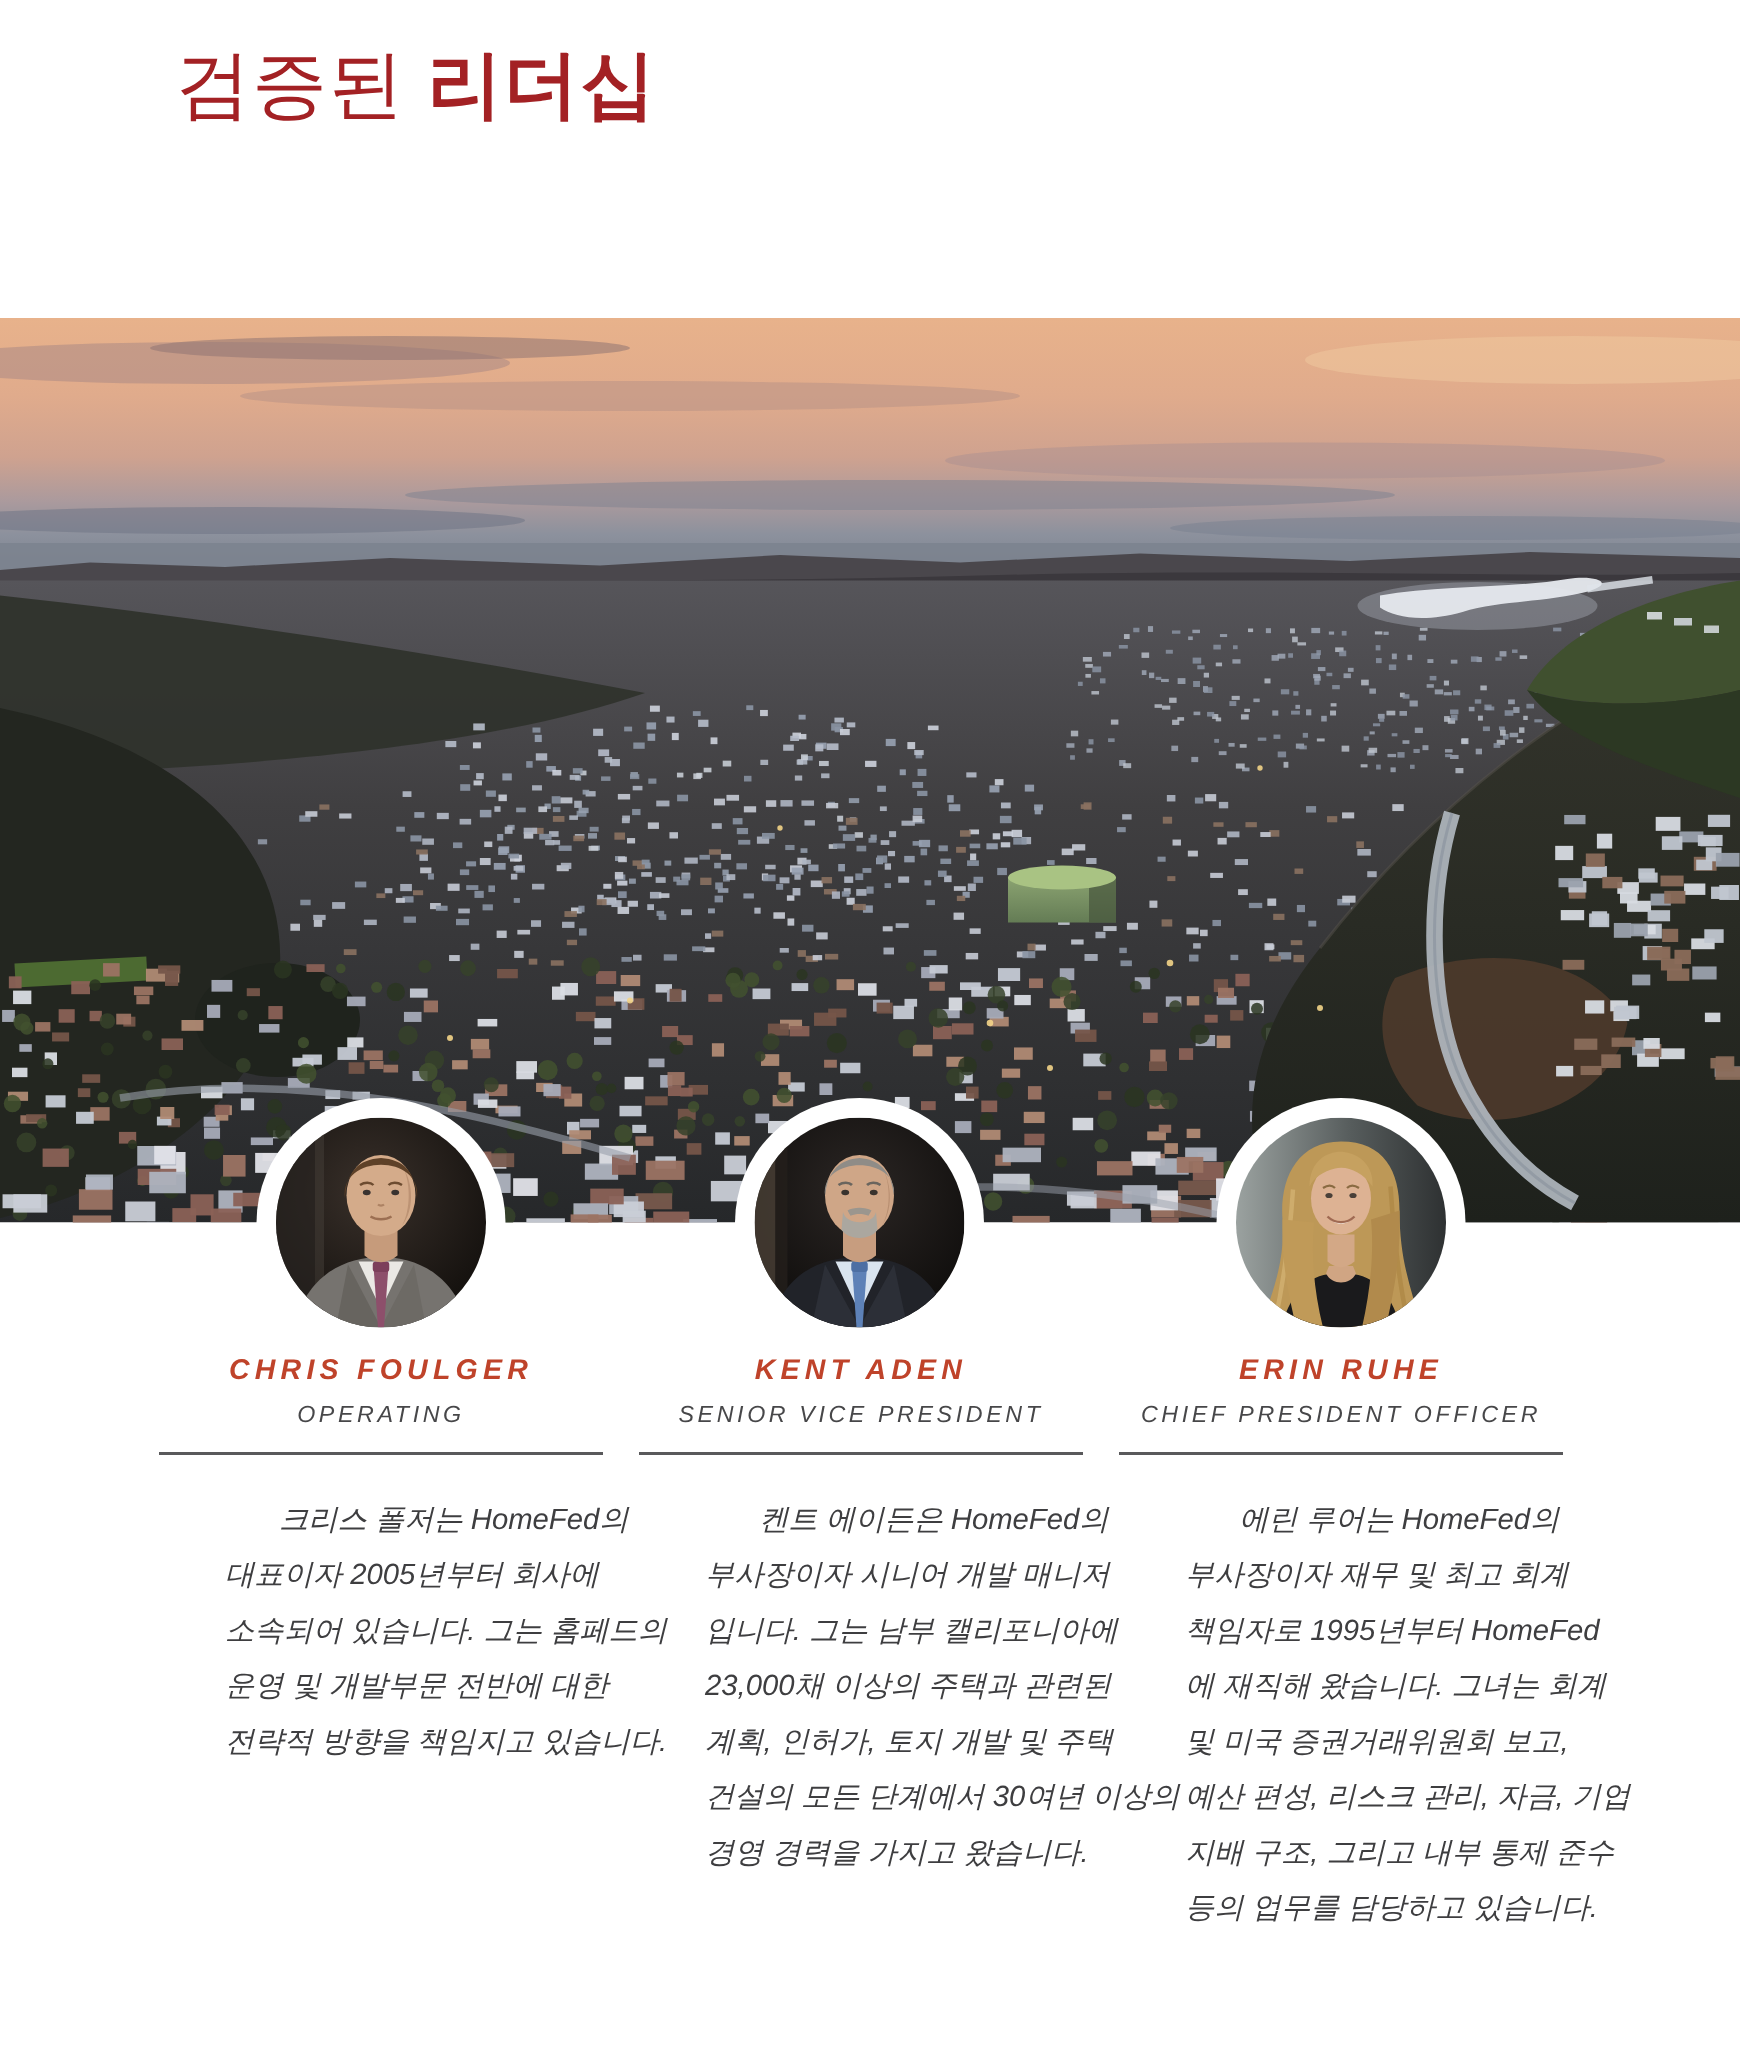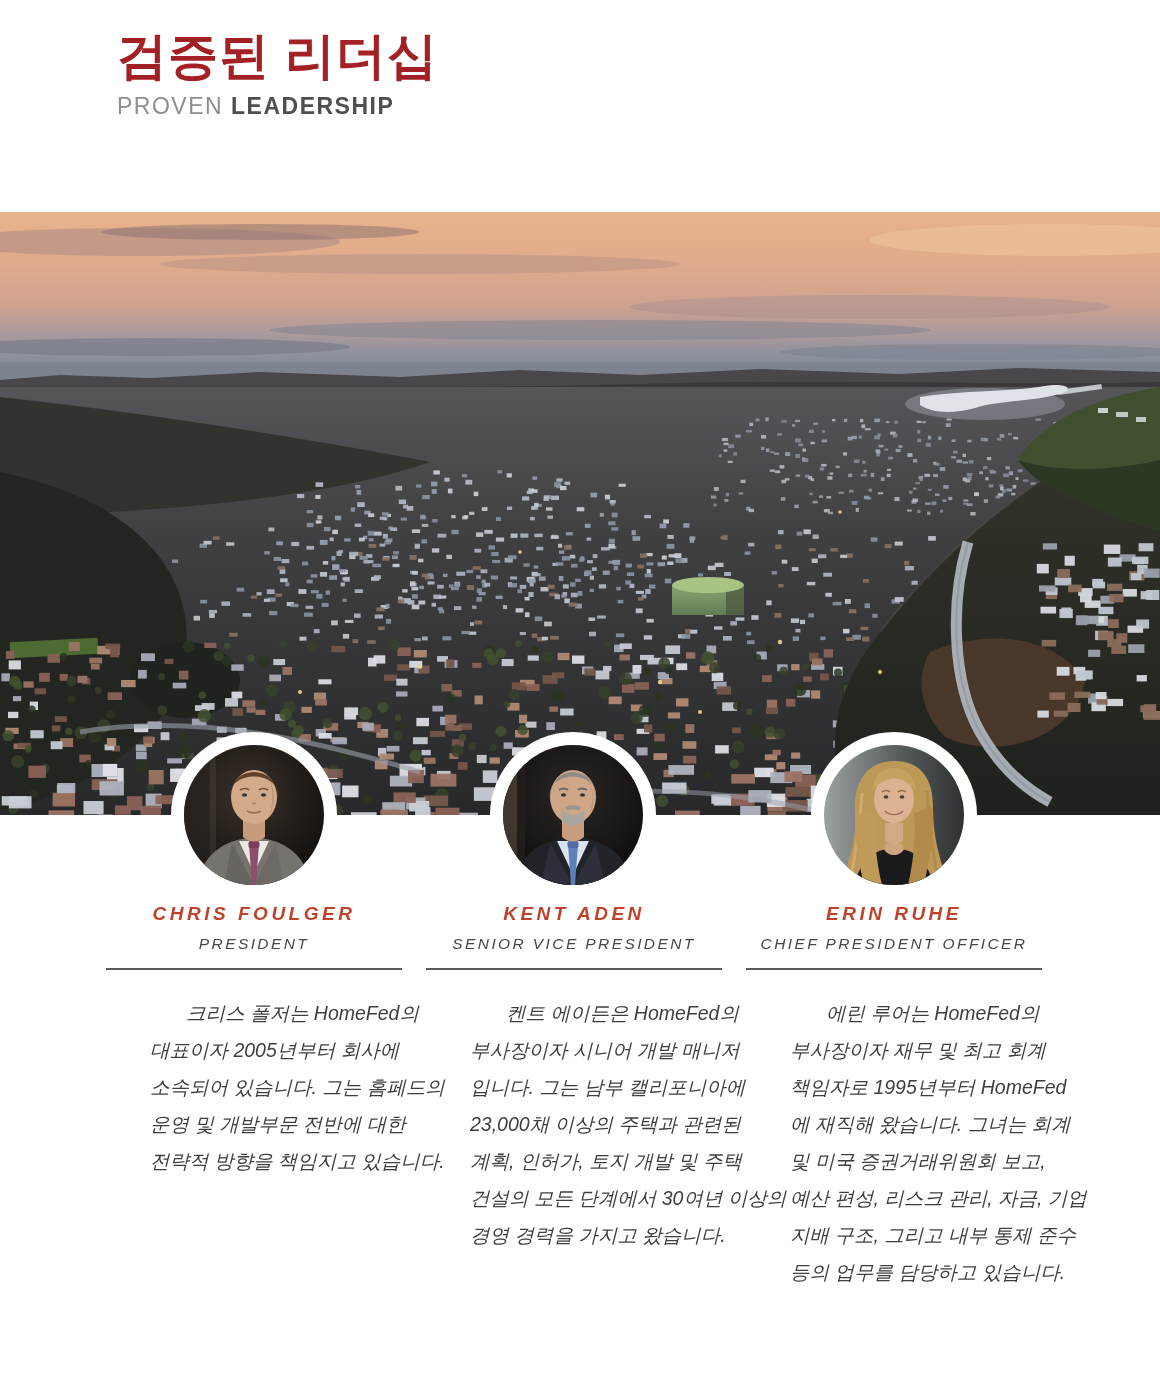--- a/index.html
+++ b/index.html
@@ -2,21 +2,21 @@
 <html><head>
 <meta charset="utf-8">
 <style>
   html,body{margin:0;padding:0;background:#ffffff;}
   body{width:1160px;height:1374px;position:relative;overflow:hidden;
        font-family:"Liberation Sans","DejaVu Sans",sans-serif;}
 
   
   .header{position:absolute;left:117px;top:28px;}
   .title{font-size:50px;line-height:56px;color:#A32124;letter-spacing:1px;white-space:nowrap;}
-  .title .t-reg{font-weight:700;}
+  .title .t-reg{font-weight:400;}
   .title .t-bold{font-weight:700;}
   .subtitle{margin-top:9px;font-size:23px;letter-spacing:1.5px;white-space:nowrap;}
   .subtitle .s-light{color:#8E8E90;font-weight:400;}
   .subtitle .s-bold{color:#4E4F52;font-weight:700;}
 
   
   .photo{position:absolute;left:0;top:212px;width:1160px;height:603px;margin:0;}
   .photo svg{display:block;}
 
   
@@ -39,21 +39,20 @@
   .bio{margin-top:25px;text-align:left;font-size:19.5px;line-height:37px;color:#3E3E40;
        white-space:pre;text-indent:36px;margin-left:44px;}
 </style>
 </head>
 <body>
 
 <div class="page">
 
   <header class="header">
     <h1 class="title" style="margin:0"><span class="t-reg">검증된</span> <span class="t-bold">리더십</span></h1>
-    <div class="subtitle"><span class="s-light">PROVEN</span> <span class="s-bold">LEADERSHIP</span></div>
   </header>
 
   <figure class="photo">
     <svg width="1160" height="603" viewBox="0 0 1160 603">
       <defs>
         <linearGradient id="skyGrad" x1="0" y1="0" x2="0" y2="1">
           <stop offset="0" stop-color="#e8b28b"></stop>
             <stop offset=".28" stop-color="#e0ab8c"></stop>
           <stop offset=".5" stop-color="#cfa28f"></stop>
             <stop offset=".66" stop-color="#ab9a9d"></stop>
@@ -1668,21 +1667,21 @@
         <path d="M58,47 C61,45 64,45 66,47" stroke="#8a6b42" stroke-width="1.5" fill="none"></path>
         <path d="M74,47 C76,45 79,45 82,47" stroke="#8a6b42" stroke-width="1.5" fill="none"></path>
         <path d="M61,66 C66,71 74,71 79,66 C74,72.5 66,72.5 61,66 Z" fill="#efe6df"></path>
         <path d="M61,66 C66,71 74,71 79,66" stroke="#a06a52" stroke-width="1.6" fill="none"></path>
       </svg>
     </div>
   </div>
 
   <section class="col" id="col-1">
     <div class="person-name">CHRIS FOULGER</div>
-    <div class="person-role">PRESIDENT</div>
+    <div class="person-role">OPERATING</div>
     <hr class="divider">
     <p class="bio" style="margin-bottom:0">크리스 폴저는 HomeFed의
 대표이자 2005년부터 회사에
 소속되어 있습니다. 그는 홈페드의
 운영 및 개발부문 전반에 대한
 전략적 방향을 책임지고 있습니다.</p>
   </section>
 
   <section class="col" id="col-2">
     <div class="person-name">KENT ADEN</div>

